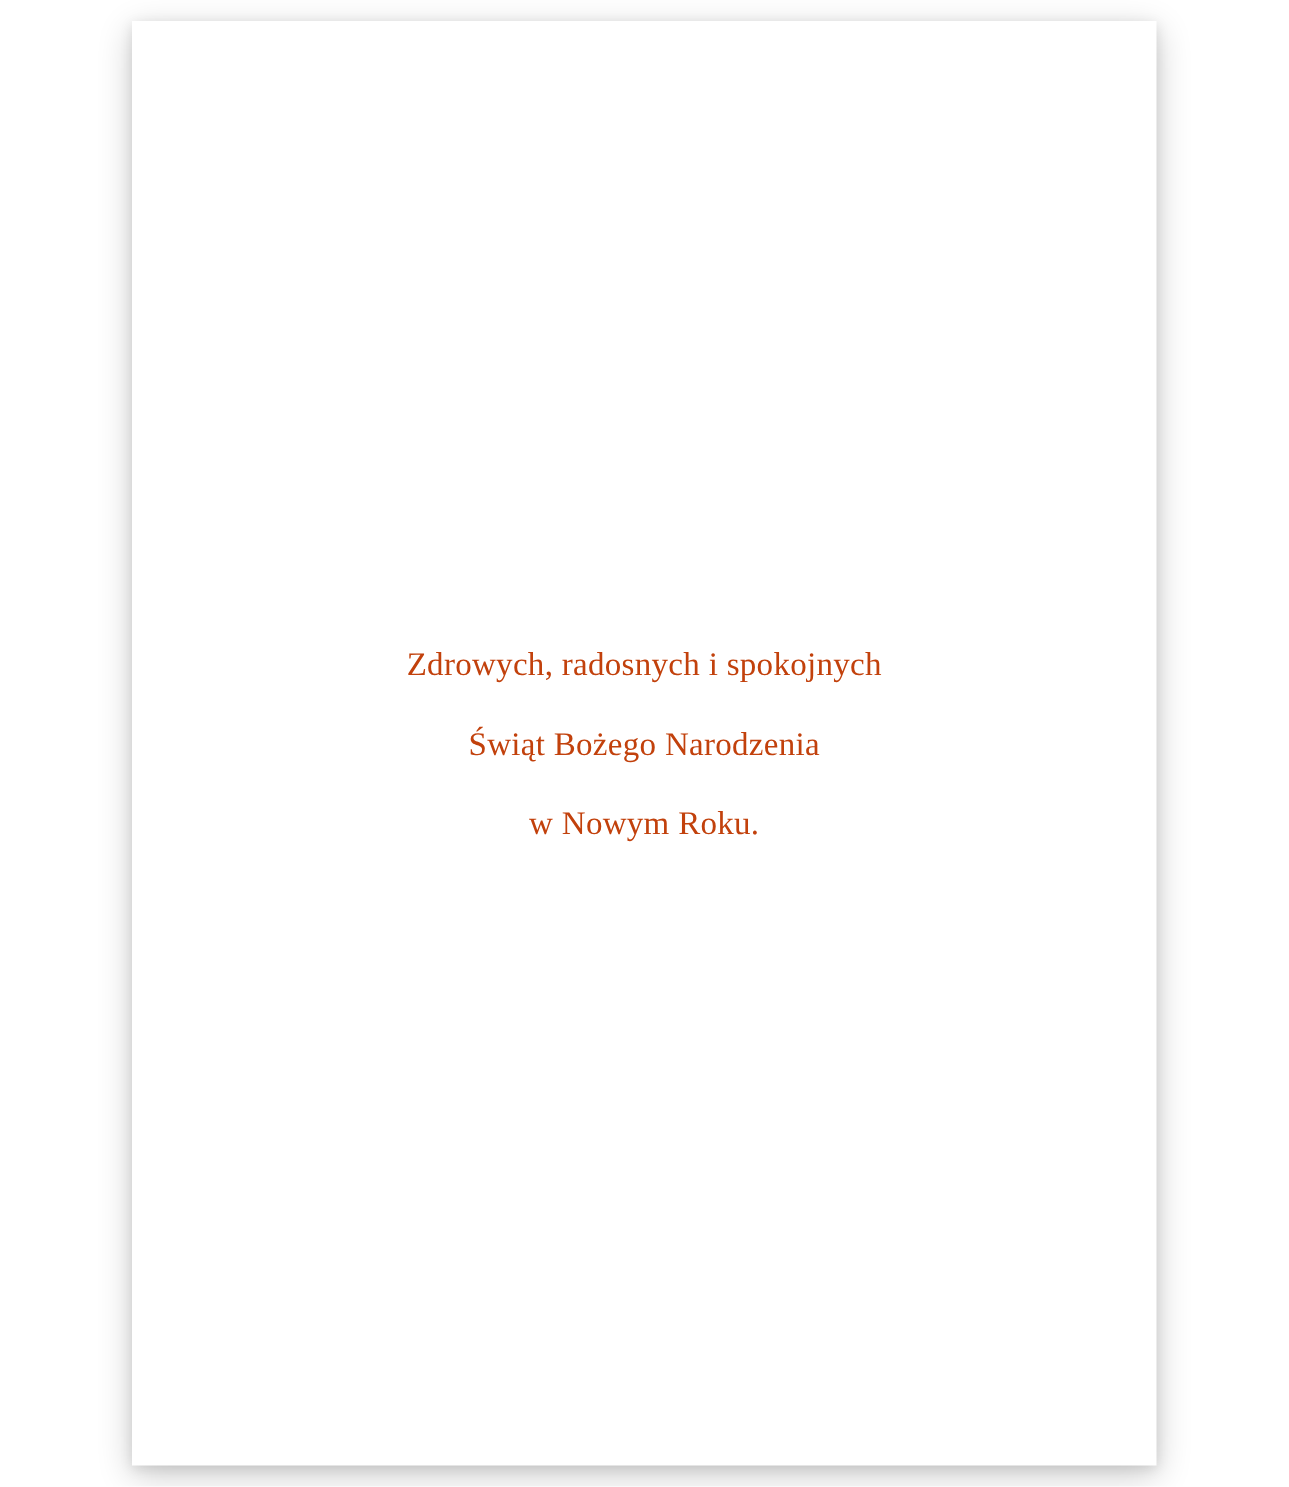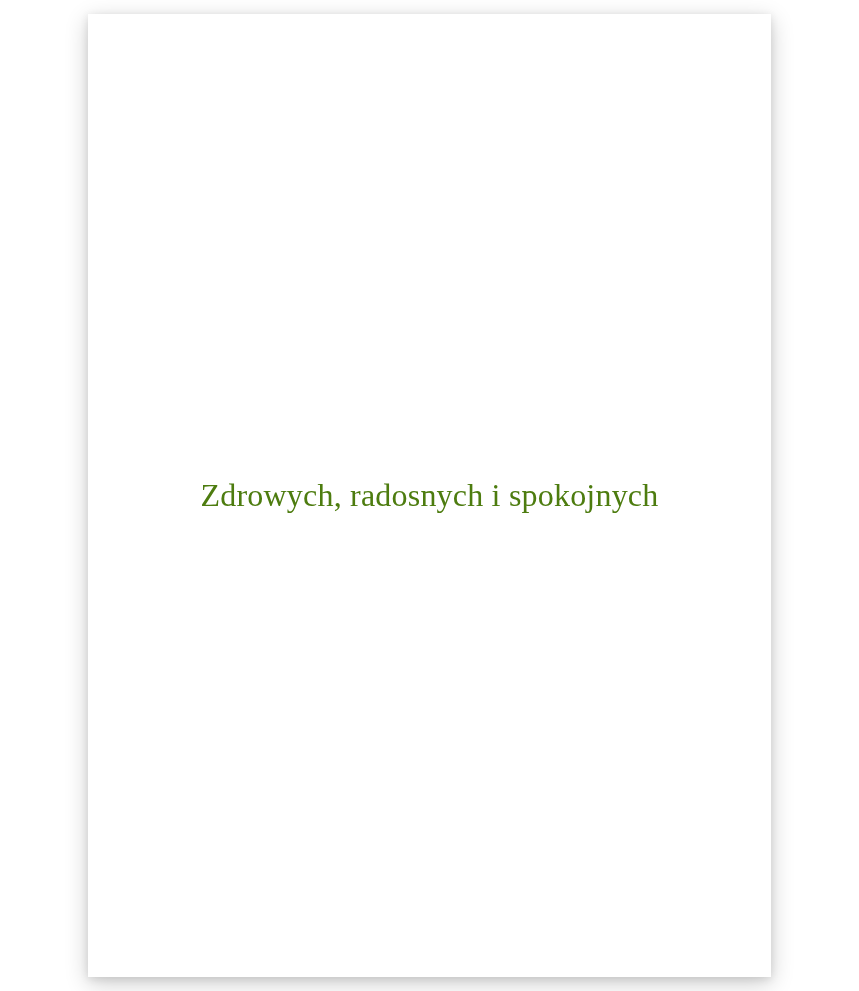--- a/index.html
+++ b/index.html
@@ -25,33 +25,35 @@
     background: #ffffff;
     box-shadow:
       0 6px 22px rgba(0, 0, 0, 0.20),
       0 2px 8px rgba(0, 0, 0, 0.10);
     display: flex;
     align-items: center;
     justify-content: center;
   }
   .greeting {
     text-align: center;
-    color: #4d7c0f;
-    font-size: 32px;
+    color: #c2410c;
+    font-size: 22px;
     line-height: 53px;
     font-weight: 400;
     letter-spacing: 0.2px;
     width: 100%;
   }
   .greeting-line {
     white-space: nowrap;
   }
 </style>
 </head>
 <body>
 
 <div class="stage">
   <div class="card">
     <div class="greeting">
       <div class="greeting-line">Zdrowych, radosnych i spokojnych</div>
+      <div class="greeting-line">Świąt Bożego Narodzenia</div>
+      <div class="greeting-line">w Nowym Roku.</div>
     </div>
   </div>
 </div>
 
 </body></html>

